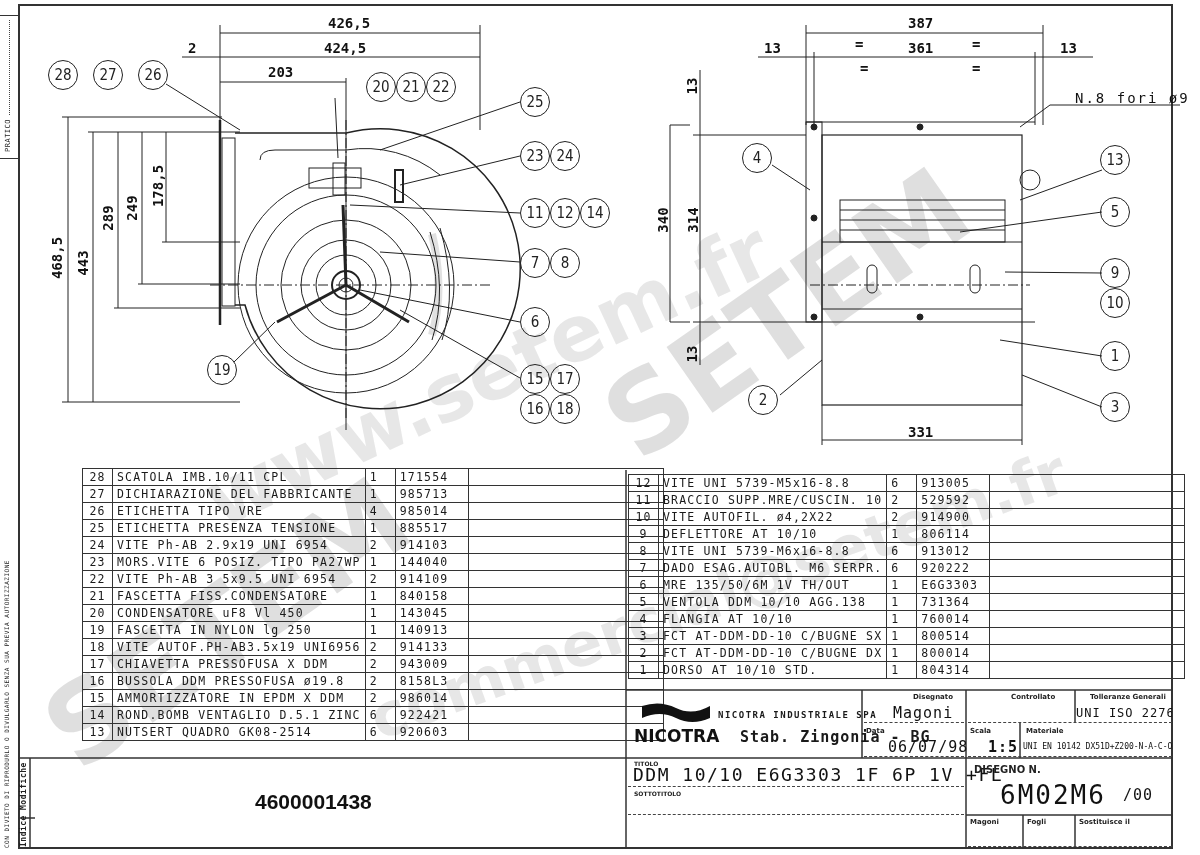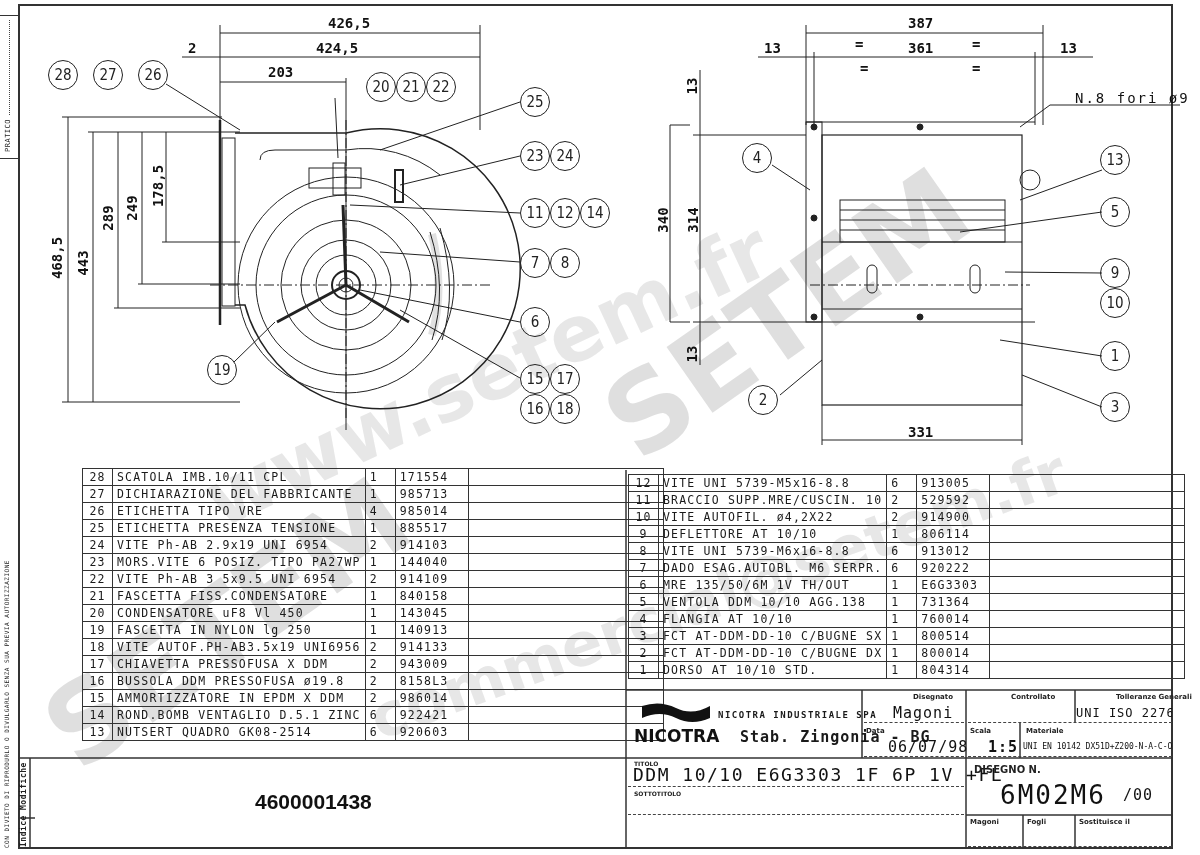--- a/index.html
+++ b/index.html
@@ -168,21 +168,21 @@
     <line x1="1020" y1="722" x2="1020" y2="758"></line>
     <line x1="966" y1="815" x2="1173" y2="815"></line>
     <line x1="1023" y1="815" x2="1023" y2="849"></line>
     <line x1="1075" y1="815" x2="1075" y2="849"></line>
     <line x1="30" y1="758" x2="30" y2="849"></line>
     <line x1="18" y1="818" x2="35" y2="818"></line>
   </g>
 </svg>
 
 <div class="dim" style="left:328px;top:15px;">426,5</div>
-<div class="dim" style="left:316px;top:40px;">424,5</div>
+<div class="dim" style="left:324px;top:40px;">424,5</div>
 <div class="dim" style="left:188px;top:40px;">2</div>
 <div class="dim" style="left:268px;top:64px;">203</div>
 <div class="dim rot" style="left:36px;top:250px;">468,5</div>
 <div class="dim rot" style="left:70px;top:255px;">443</div>
 <div class="dim rot" style="left:95px;top:210px;">289</div>
 <div class="dim rot" style="left:119px;top:200px;">249</div>
 <div class="dim rot" style="left:137px;top:178px;">178,5</div>
 
 <div class="bl" style="left:48px;top:60px;">28</div>
 <div class="bl" style="left:93px;top:60px;">27</div>
@@ -451,21 +451,21 @@
 
 <div class="tb-label" style="left:866px;top:693px;padding-left:47px;">Disegnato</div>
 <div class="tb-val" style="left:893px;top:704px;">Magoni</div>
 <div class="dash" style="left:864px;top:722px;width:100px;"></div>
 <div class="tb-label" style="left:866px;top:727px;">Data</div>
 <div class="tb-val" style="left:888px;top:738px;">06/07/98</div>
 <div class="dash" style="left:864px;top:756px;width:100px;"></div>
 
 <div class="tb-label" style="left:970px;top:693px;margin-left:41px;">Controllato</div>
 <div class="tb-val" style="left:970px;top:704px;"></div>
-<div class="tb-label" style="left:1090px;top:693px;margin-left:26px;">Tolleranze Generali</div>
+<div class="tb-label" style="left:1090px;top:693px;">Tolleranze Generali</div>
 <div class="tb-val" style="left:1076px;top:706px;font-size:12px;white-space:nowrap;overflow:hidden;width:96px;">UNI ISO 22768/c</div>
 <div class="dash" style="left:968px;top:722px;width:204px;"></div>
 <div class="tb-label" style="left:970px;top:727px;">Scala</div>
 <div class="tb-val" style="left:988px;top:738px;font-weight:bold;">1:5</div>
 <div class="tb-label" style="left:1026px;top:727px;">Materiale</div>
 <div class="tb-val" style="left:1023px;top:742px;font-size:8px;white-space:nowrap;overflow:hidden;width:149px;letter-spacing:0;">UNI EN 10142 DX51D+Z200-N-A-C-O</div>
 <div class="dash" style="left:968px;top:756px;width:204px;"></div>
 
 <div class="tb-label" style="left:634px;top:760px;font-size:6px;">TITOLO</div>
 <div class="tb-val" style="left:633px;top:764px;font-size:18px;letter-spacing:1.5px;">DDM 10/10 E6G3303 1F 6P 1V +FL</div>

